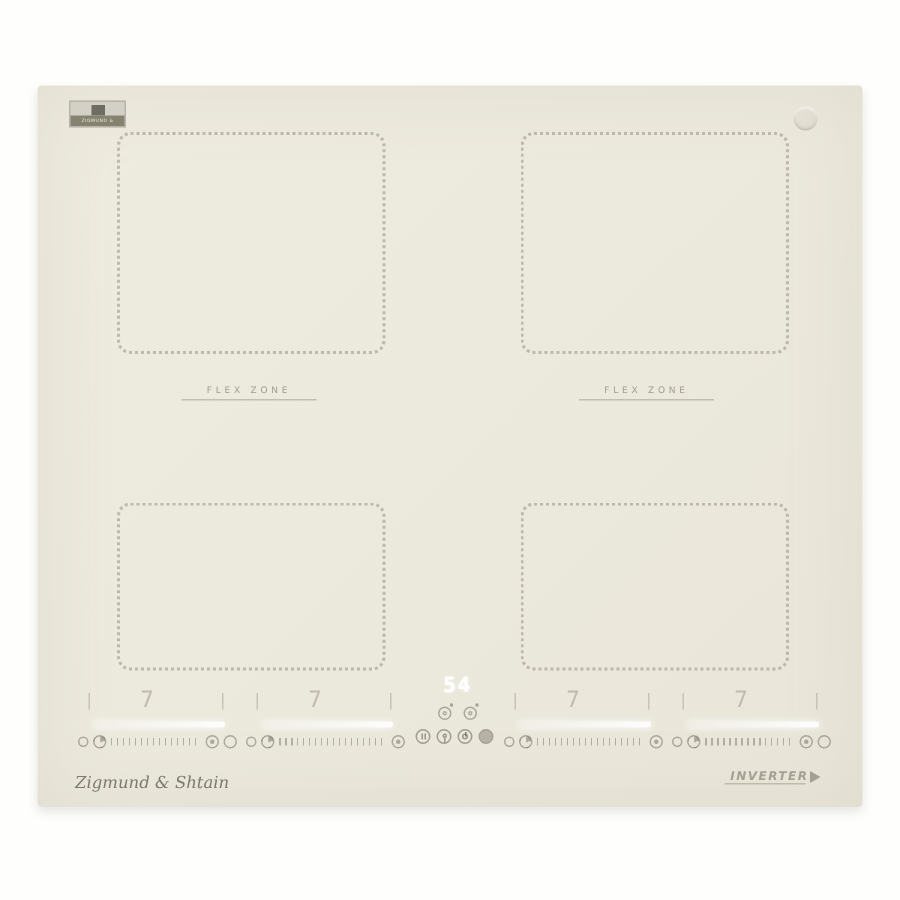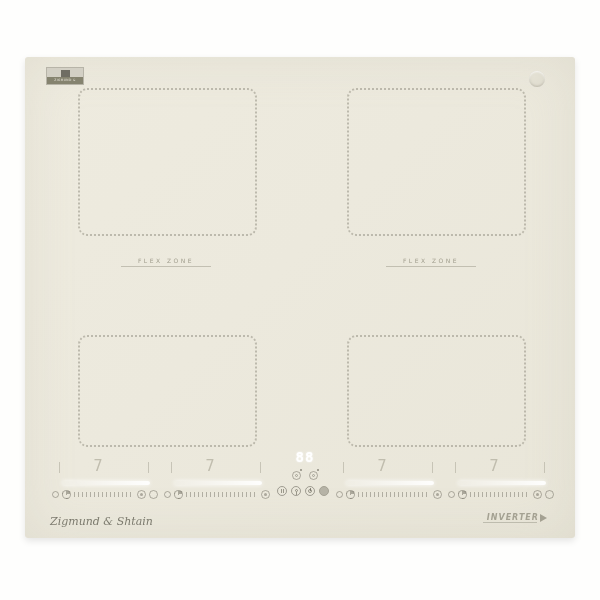--- a/index.html
+++ b/index.html
@@ -158,21 +158,21 @@
       <div class="crow">
         <span class="cbtn s7"></span>
         <span class="cbtn pie"></span>
         <span class="ticks"></span>
         <span class="cbtn s9 dot"></span>
         <span class="cbtn s9"></span>
       </div>
     </div>
 
     <div class="console">
-      <div class="seg88">88</div>
+      <div class="seg88">54</div>
       <div class="trow">
         <span class="tmr">
             <span class="sup"></span>
           </span>
         <span class="tmr">
             <span class="sup"></span>
           </span>
       </div>
       <div class="brow">
         <span class="fbtn pause"></span>

